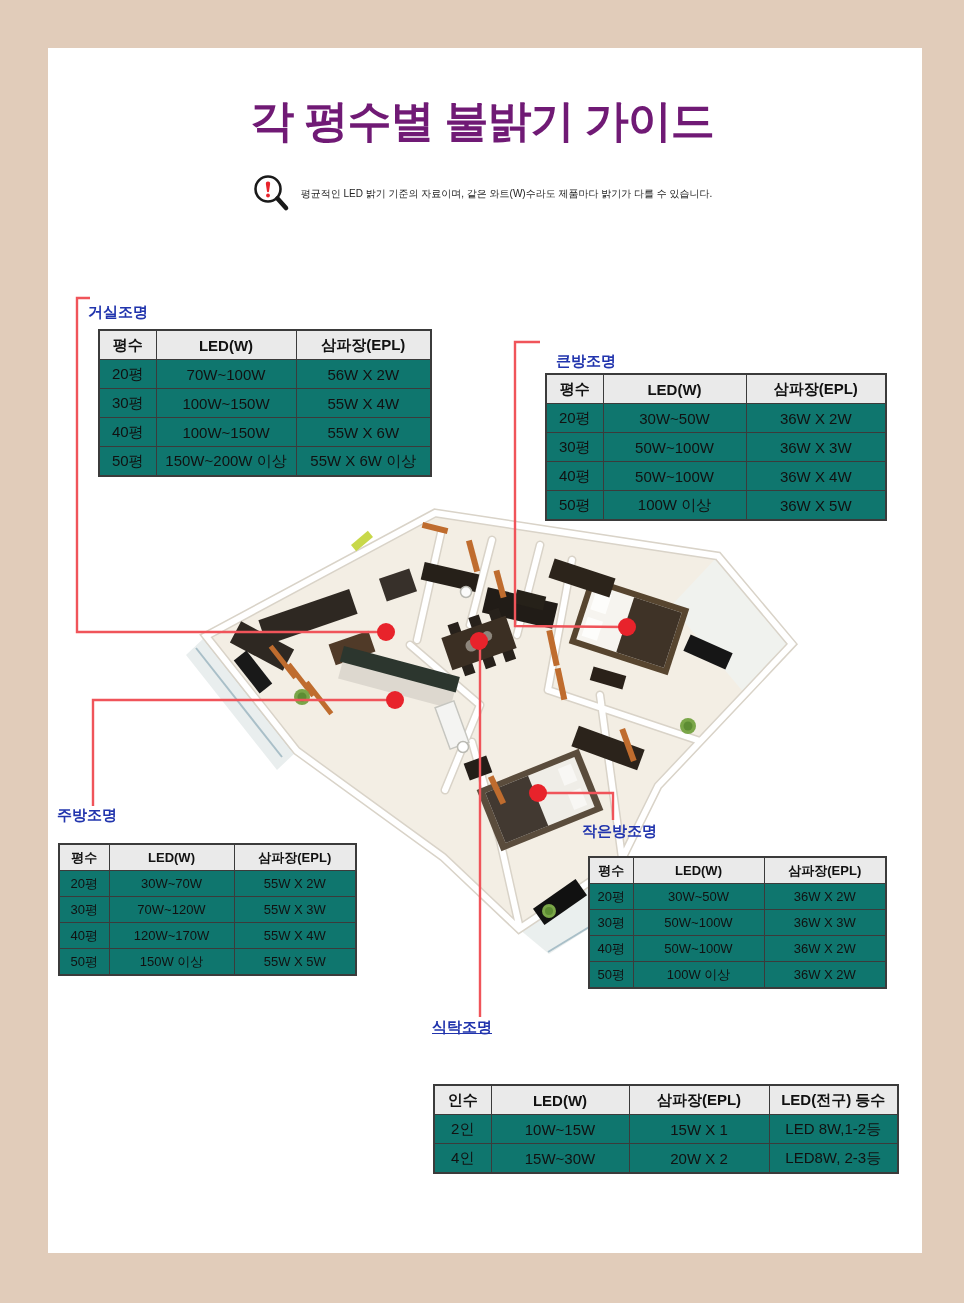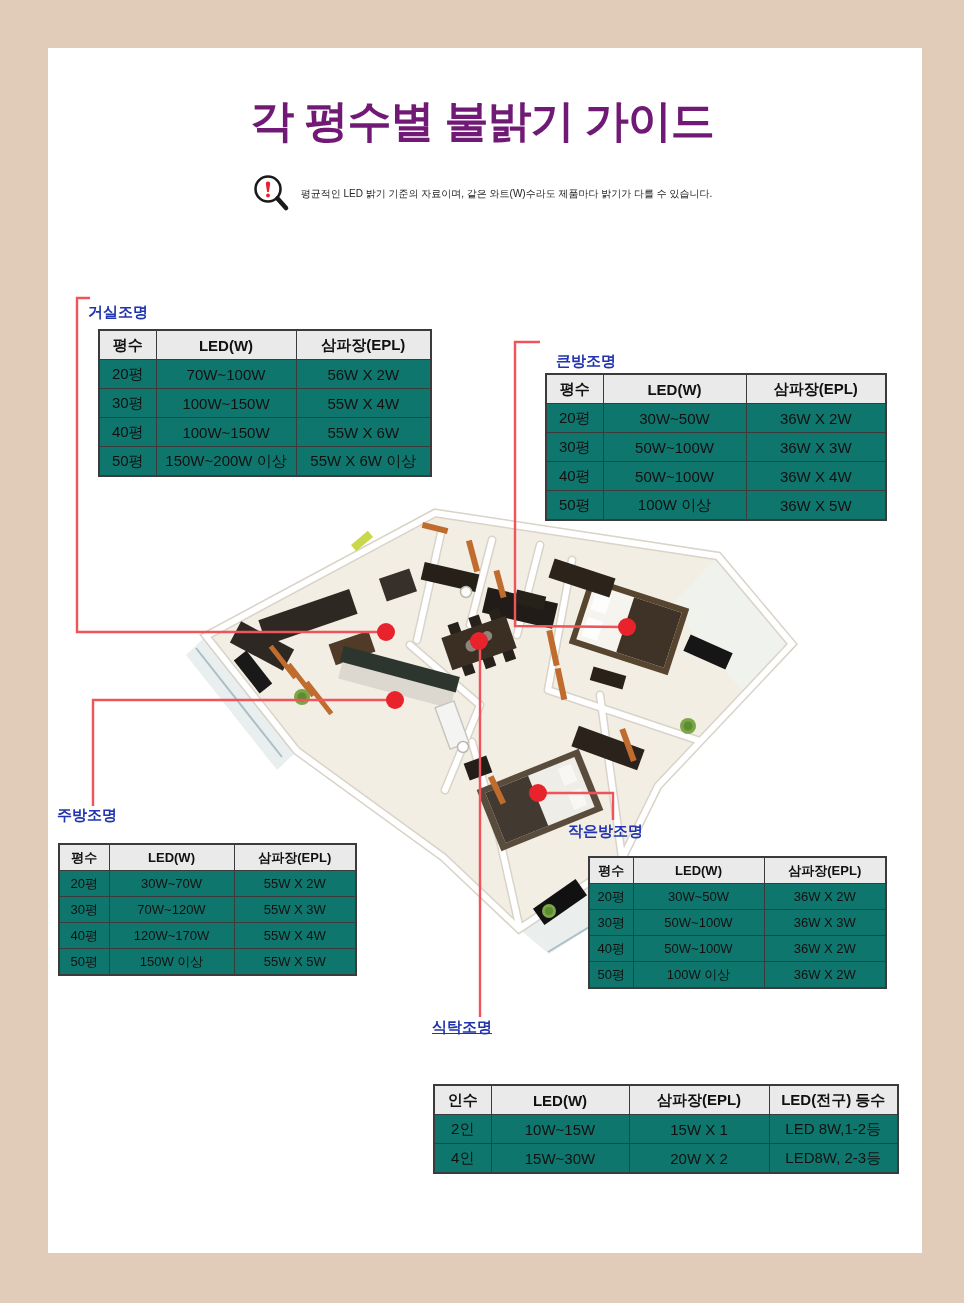--- a/index.html
+++ b/index.html
@@ -183,21 +183,21 @@
       <line x1="25.5" y1="26.5" x2="34" y2="36" stroke="#1a1a1a" stroke-width="4.6" stroke-linecap="round"></line>
       <path d="M16,9.5 C17.8,9.5 18.3,10.6 18.1,12.2 L17,19.6 C16.9,20.6 15.1,20.6 15,19.6 L13.9,12.2 C13.7,10.6 14.2,9.5 16,9.5 Z" fill="#e8232b"></path>
       <circle cx="16" cy="23.5" r="1.9" fill="#e8232b"></circle>
     </svg>
     <span class="notice-text">평균적인 LED 밝기 기준의 자료이며, 같은 와트(W)수라도 제품마다 밝기가 다를 수 있습니다.</span>
   </div>
 
   <div class="abs room-label" style="left:88px;top:303px;">거실조명</div>
   <div class="abs room-label" style="left:541px;top:352px;margin-left:15px;">큰방조명</div>
   <div class="abs room-label" style="left:57px;top:806px;">주방조명</div>
-  <div class="abs room-label" style="left:568px;top:822px;">작은방조명</div>
+  <div class="abs room-label" style="left:582px;top:822px;">작은방조명</div>
   <div class="abs room-label" style="left:432px;top:1018px;text-decoration:underline;">식탁조명</div>
 
   <table class="tbl-a" style="left:98px;top:318px;width:332px;">
     <colgroup>
         <col style="width:57px">
         <col style="width:140px">
         <col style="width:135px">
       </colgroup>
     <thead>
         <tr>

